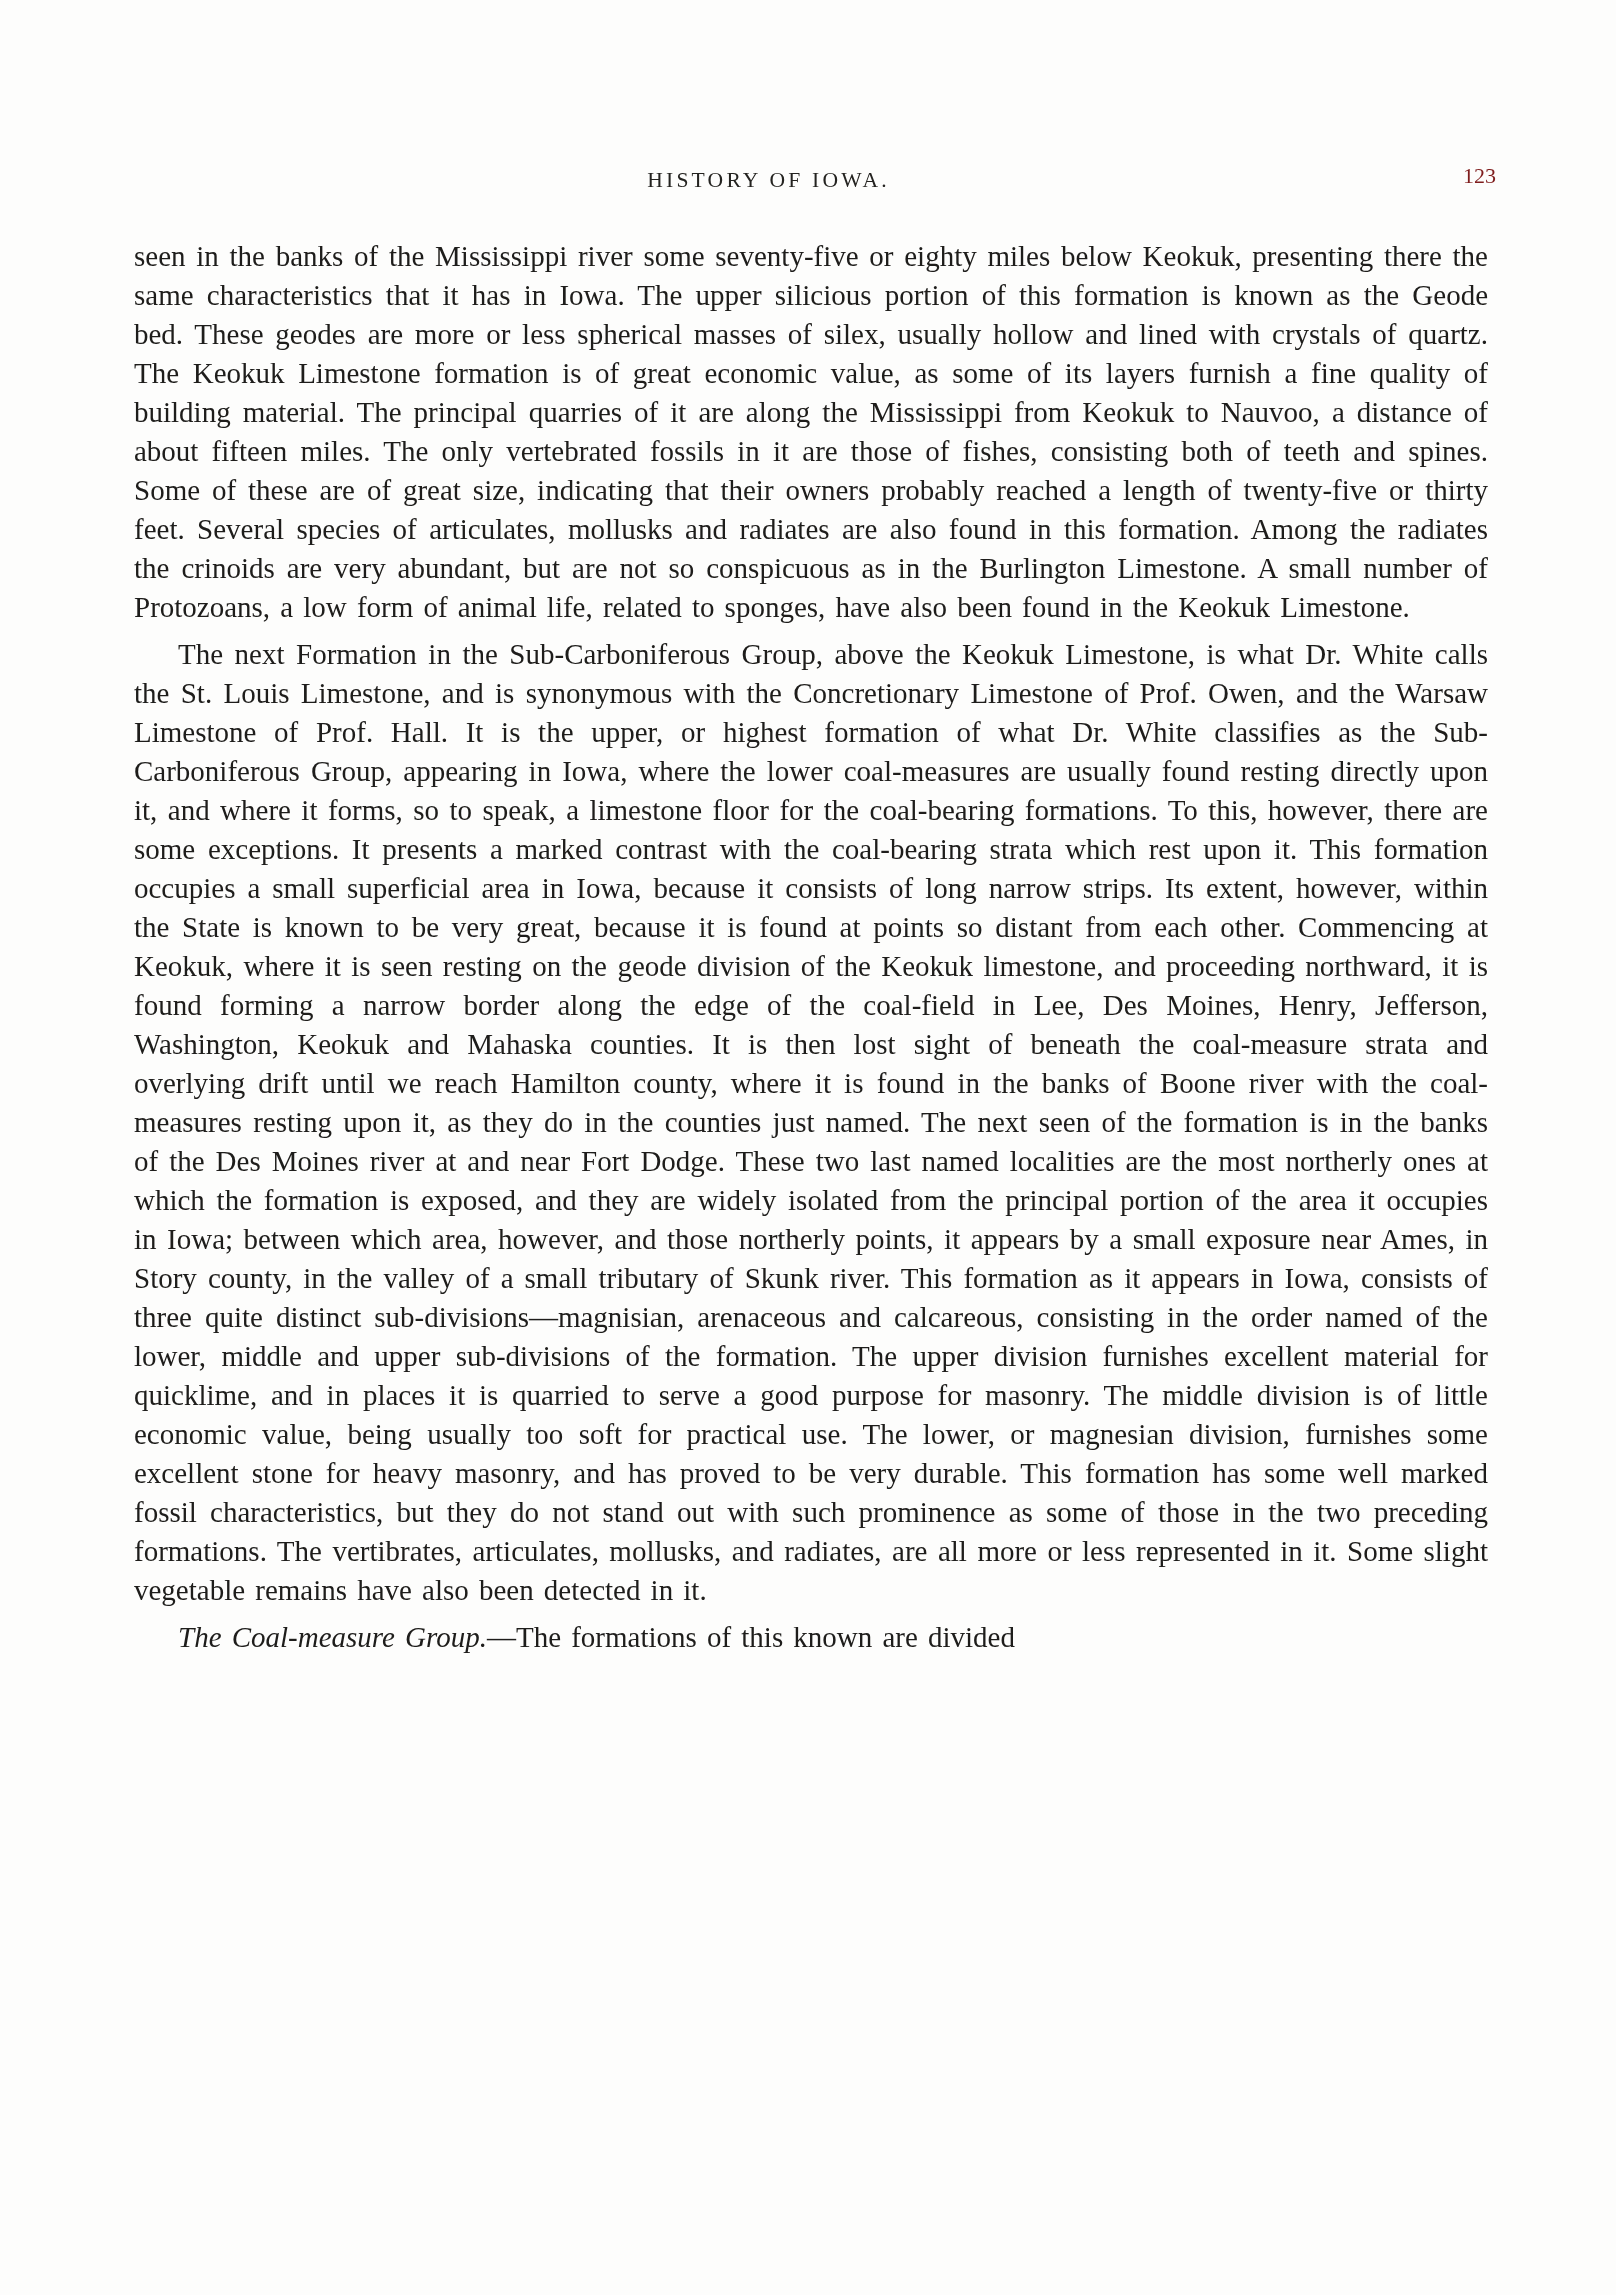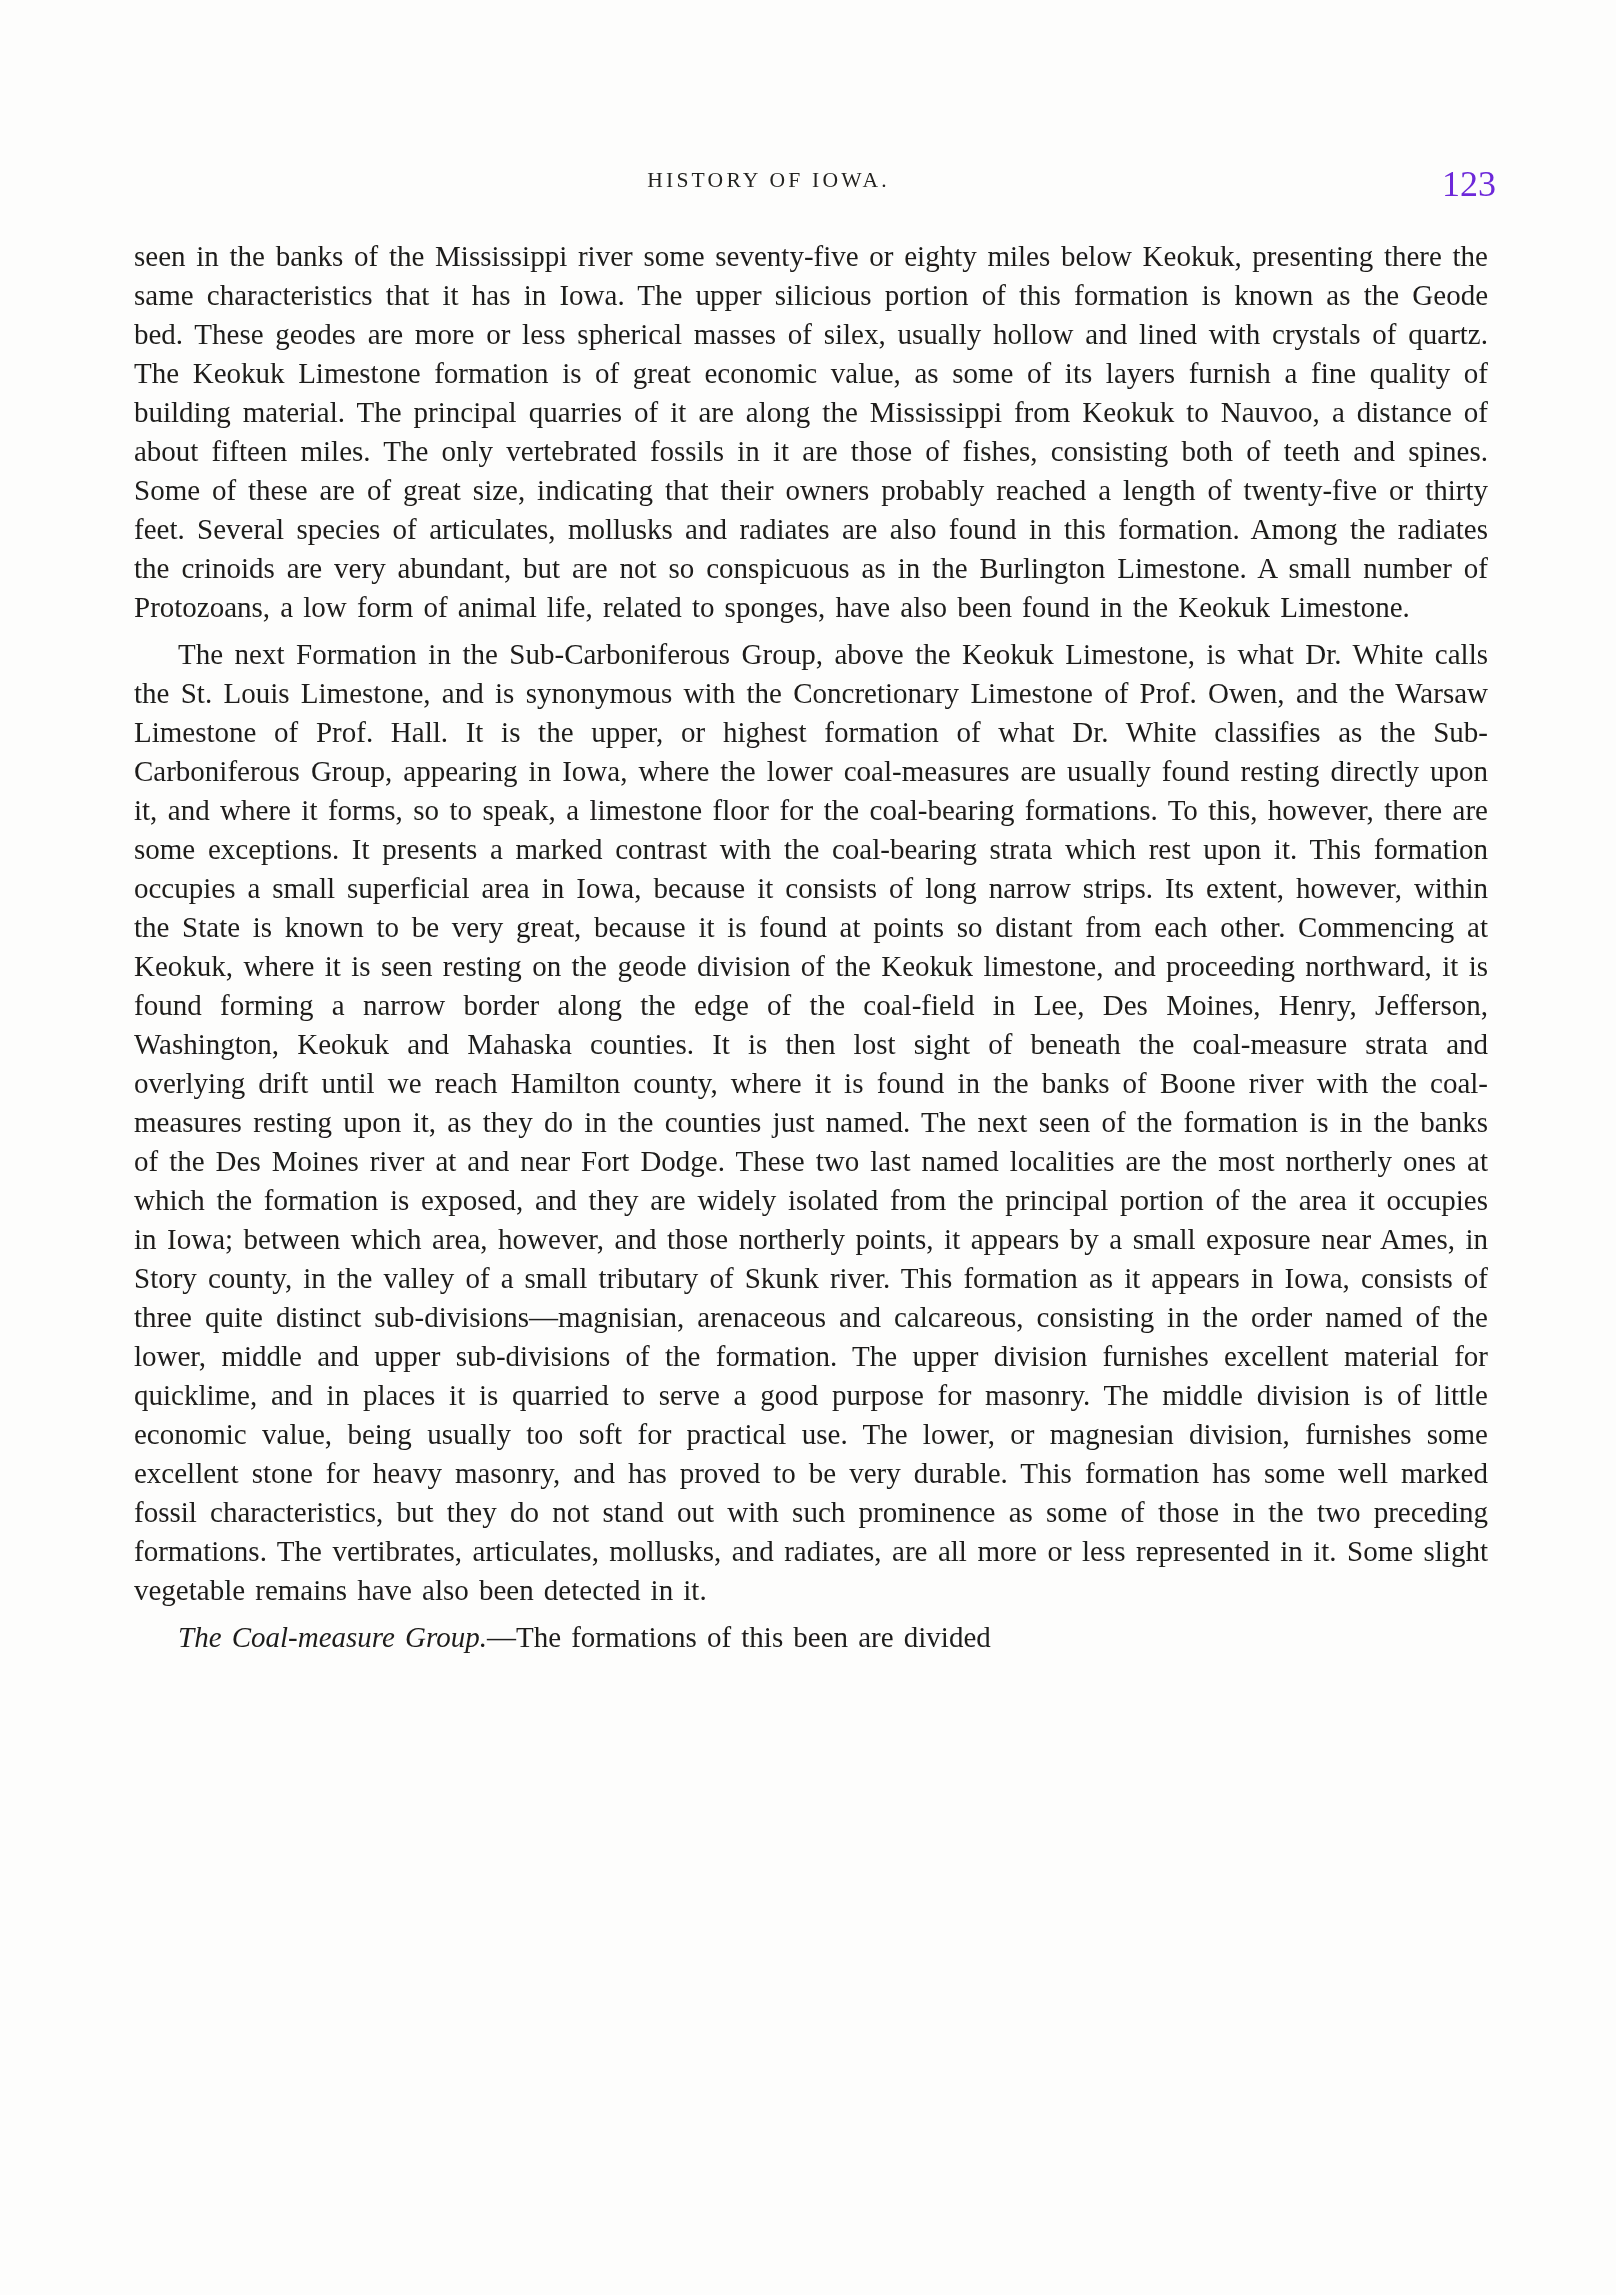--- a/index.html
+++ b/index.html
@@ -31,22 +31,22 @@
     text-align: center;
     font-size: 21.6px;
     letter-spacing: 3.2px;
     font-weight: 400;
     color: #242320;
   }
   .page-number {
     position: absolute;
     right: 0;
     top: -5.5px;
-    font-size: 36px;
-    color: #6d28d9;
+    font-size: 22px;
+    color: #7f1d1d;
   }
   .text-block {
     width: 1370px;
     font-size: 29px;
     line-height: 39px;
     text-align: justify;
     word-spacing: 0.10em;
   }
   .para {
     margin: 8px;
@@ -67,18 +67,18 @@
     <span class="head-title">HISTORY OF IOWA.</span>
     <span class="page-number">123</span>
   </header>
 
   <main class="text-block">
 
     <p class="para">seen in the banks of the Mississippi river some seventy-five or eighty miles below Keokuk, presenting there the same characteristics that it has in Iowa. The upper silicious portion of this formation is known as the Geode bed. These geodes are more or less spherical masses of silex, usually hollow and lined with crystals of quartz. The Keokuk Limestone formation is of great economic value, as some of its layers furnish a fine quality of building material. The principal quarries of it are along the Mississippi from Keokuk to Nauvoo, a distance of about fifteen miles. The only vertebrated fossils in it are those of fishes, consisting both of teeth and spines. Some of these are of great size, indicating that their owners probably reached a length of twenty-five or thirty feet. Several species of articulates, mollusks and radiates are also found in this formation. Among the radiates the crinoids are very abundant, but are not so conspicuous as in the Burlington Limestone. A small number of Protozoans, a low form of animal life, related to sponges, have also been found in the Keokuk Limestone.</p>
 
     <p class="para indent">The next Formation in the Sub-Carboniferous Group, above the Keokuk Limestone, is what Dr. White calls the St. Louis Limestone, and is synonymous with the Concretionary Limestone of Prof. Owen, and the Warsaw Limestone of Prof. Hall. It is the upper, or highest formation of what Dr. White classifies as the Sub-Carboniferous Group, appearing in Iowa, where the lower coal-measures are usually found resting directly upon it, and where it forms, so to speak, a limestone floor for the coal-bearing formations. To this, however, there are some exceptions. It presents a marked contrast with the coal-bearing strata which rest upon it. This formation occupies a small superficial area in Iowa, because it consists of long narrow strips. Its extent, however, within the State is known to be very great, because it is found at points so distant from each other. Commencing at Keokuk, where it is seen resting on the geode division of the Keokuk limestone, and proceeding northward, it is found forming a narrow border along the edge of the coal-field in Lee, Des Moines, Henry, Jefferson, Washington, Keokuk and Mahaska counties. It is then lost sight of beneath the coal-measure strata and overlying drift until we reach Hamilton county, where it is found in the banks of Boone river with the coal-measures resting upon it, as they do in the counties just named. The next seen of the formation is in the banks of the Des Moines river at and near Fort Dodge. These two last named localities are the most northerly ones at which the formation is exposed, and they are widely isolated from the principal portion of the area it occupies in Iowa; between which area, however, and those northerly points, it appears by a small exposure near Ames, in Story county, in the valley of a small tributary of Skunk river. This formation as it appears in Iowa, consists of three quite distinct sub-divisions—magnisian, arenaceous and calcareous, consisting in the order named of the lower, middle and upper sub-divisions of the formation. The upper division furnishes excellent material for quicklime, and in places it is quarried to serve a good purpose for masonry. The middle division is of little economic value, being usually too soft for practical use. The lower, or magnesian division, furnishes some excellent stone for heavy masonry, and has proved to be very durable. This formation has some well marked fossil characteristics, but they do not stand out with such prominence as some of those in the two preceding formations. The vertibrates, articulates, mollusks, and radiates, are all more or less represented in it. Some slight vegetable remains have also been detected in it.</p>
 
-    <p class="para indent"><em class="lead">The Coal-measure Group.</em><span>—The formations of this been are divided</span></p>
+    <p class="para indent"><em class="lead">The Coal-measure Group.</em><span>—The formations of this known are divided</span></p>
 
   </main>
 
 </div>
 
 
 </body></html>

